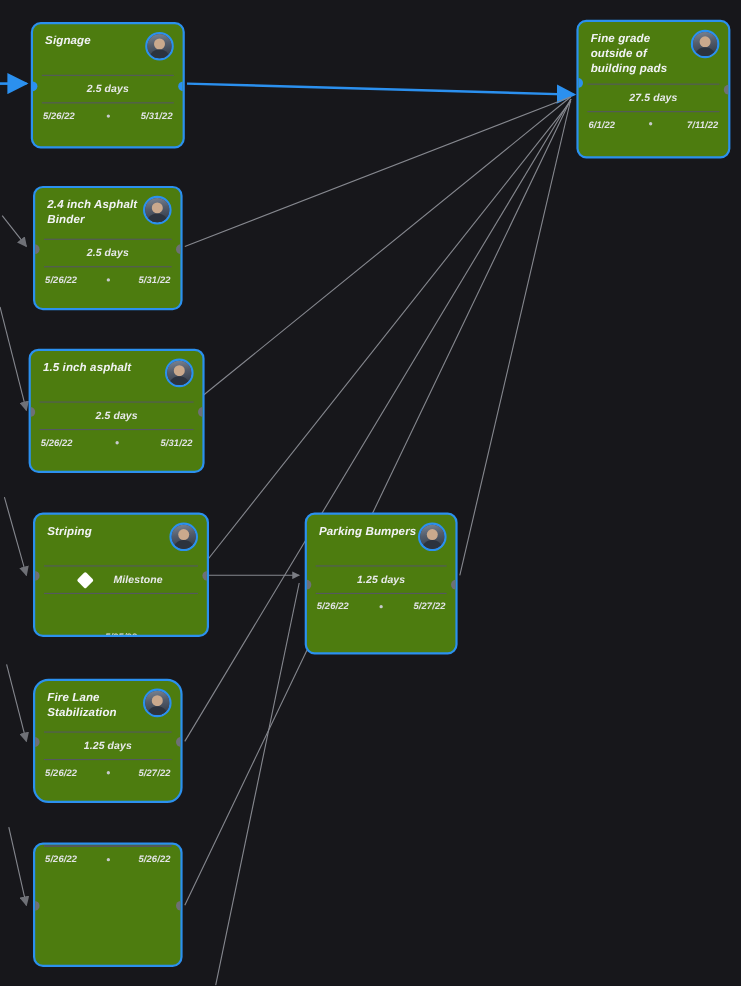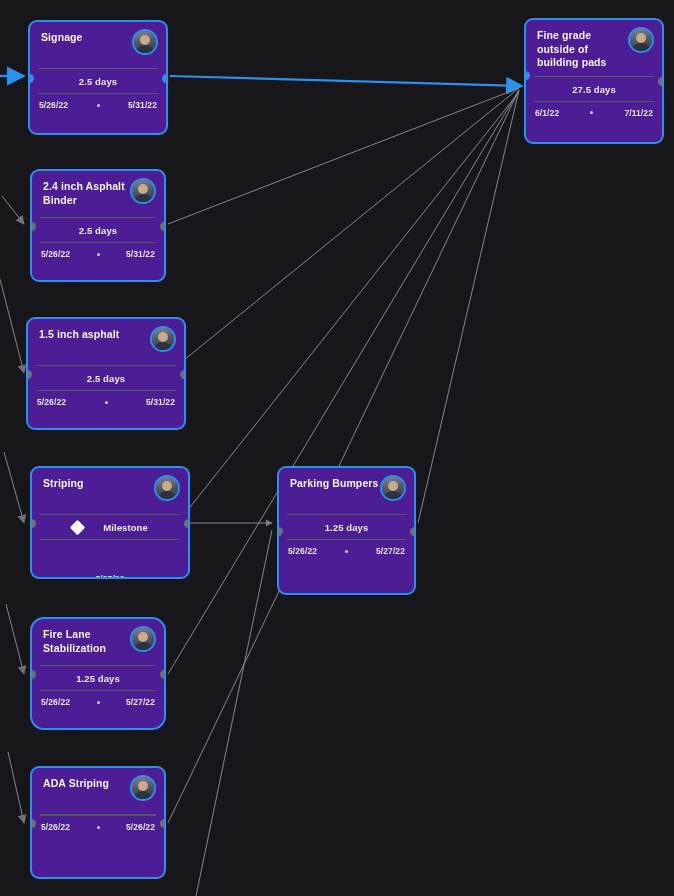--- a/index.html
+++ b/index.html
@@ -28,22 +28,23 @@
     top: 0;
     width: 674px;
     height: 896px;
     pointer-events: none;
   }
   .node {
     position: absolute;
     box-sizing: border-box;
     border: 2px solid #2b90ef;
     border-radius: 9px;
-    background: #4c1d95;
+    background: #4d7c0f;
     overflow: hidden;
+    font-style: italic;
   }
   .node-head {
     position: relative;
     padding: 9px 11px 6px 11px;
     min-height: 46px;
     box-sizing: border-box;
   }
   .node-title {
     color: #f2f3f5;
     font-size: 10.5px;
@@ -331,28 +332,20 @@
     <div class="node-dates">
       <span>5/26/22</span>
       <span class="date-dot"></span>
       <span>5/27/22</span>
     </div>
     <div class="port left grey"></div>
     <div class="port right grey"></div>
   </div>
 
   <div class="node" style="left:30px; top:766px; width:136px; height:113px;">
-    <div class="node-head">
-      <div class="node-title">ADA Striping</div>
-      <div class="avatar">
-        <div class="ph-bg"></div>
-          <div class="ph-face"></div>
-          <div class="ph-body"></div>
-      </div>
-    </div>
     <div class="node-sep"></div>
     <div class="node-sep"></div>
     <div class="node-dates">
       <span>5/26/22</span>
       <span class="date-dot"></span>
       <span>5/26/22</span>
     </div>
     <div class="port left grey"></div>
     <div class="port right grey"></div>
   </div>

